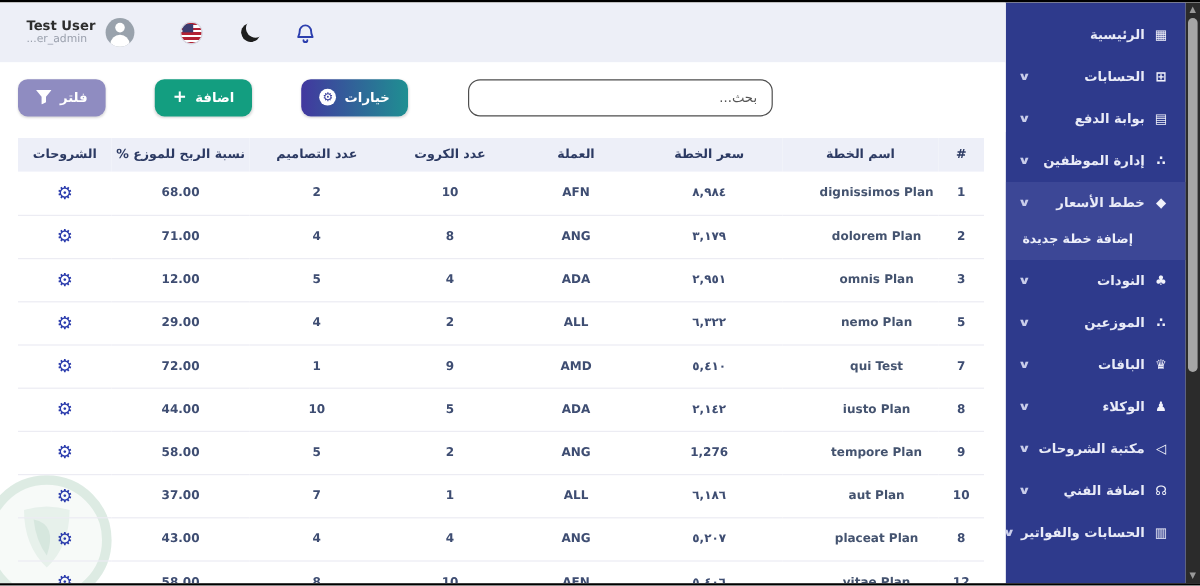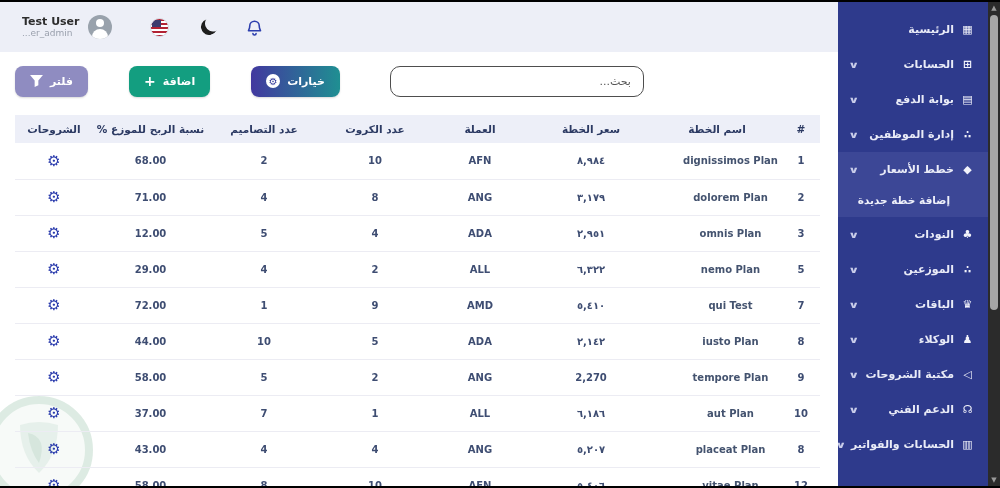--- a/index.html
+++ b/index.html
@@ -50,21 +50,21 @@
   .watermark { position:absolute; left:-18px; bottom:-22px; z-index:0; opacity:0.5; pointer-events:none; }
   
   .sidebar { width:150px; flex:none; background:#2e3a8c; color:#e9ebf7; direction:rtl;
              display:flex; flex-direction:column; padding-top:10px; overflow:hidden; }
   .side-item { display:flex; align-items:center; gap:7px; padding:11px 14px 11px 12px;
                font-size:11px; font-weight:bold; cursor:pointer; white-space:nowrap; }
   .side-icon { font-size:11px; width:13px; text-align:center; flex:none; color:#f2f3fb; }
   .side-chev { margin-right:auto; font-size:9px; color:#c9cdea; transform:scaleX(1.5); }
   .side-section { background:#3c4796; padding-bottom:4px; }
   .side-sub { padding:7px 38px 7px 14px; font-size:10.5px; font-weight:bold; color:#eef0fa;
-              cursor:pointer; text-align:right; white-space:nowrap; }
+              cursor:pointer; text-align:left; white-space:nowrap; }
   .side-sub.active { background:#fff; color:#333b5e; border-radius:6px; margin:1px 8px 3px 30px;
                      padding:6px 8px; text-align:center; }
   
   .win-scroll { width:12px; flex:none; background:#2b2b2b; position:relative; }
   .win-scroll .arrow { position:absolute; left:0; width:12px; height:12px; color:#9a9a9a;
                        font-size:7px; text-align:center; line-height:12px; cursor:pointer; }
   .win-scroll .arrow.up { top:0; } .win-scroll .arrow.down { bottom:0; }
   .win-scroll .thumb { position:absolute; left:2px; top:13px; width:8px; height:295px;
                        background:#a6a6a6; border-radius:4px; cursor:pointer; }
 </style>
@@ -186,21 +186,21 @@
               <td class="col-2"><span>٢,١٤٢</span></td>
               <td class="col-3"><span>ADA</span></td>
               <td class="col-4"><span>5</span></td>
               <td class="col-5"><span>10</span></td>
               <td class="col-6"><span>44.00</span></td>
               <td class="col-7"><span class="gear">⚙</span></td>
             </tr>
             <tr>
               <td class="col-0"><span>9</span></td>
               <td class="col-1"><span>tempore Plan</span></td>
-              <td class="col-2"><span>2,270</span></td>
+              <td class="col-2"><span>1,276</span></td>
               <td class="col-3"><span>ANG</span></td>
               <td class="col-4"><span>2</span></td>
               <td class="col-5"><span>5</span></td>
               <td class="col-6"><span>58.00</span></td>
               <td class="col-7"><span class="gear">⚙</span></td>
             </tr>
             <tr>
               <td class="col-0"><span>10</span></td>
               <td class="col-1"><span>aut Plan</span></td>
               <td class="col-2"><span>٦,١٨٦</span></td>
@@ -283,21 +283,21 @@
         <span class="side-label">الوكلاء</span>
         <span class="side-chev">∨</span>
       </div>
       <div class="side-item">
         <span class="side-icon">◁</span>
         <span class="side-label">مكتبة الشروحات</span>
         <span class="side-chev">∨</span>
       </div>
       <div class="side-item">
         <span class="side-icon">☊</span>
-        <span class="side-label">الدعم الفني</span>
+        <span class="side-label">اضافة الفني</span>
         <span class="side-chev">∨</span>
       </div>
       <div class="side-item">
         <span class="side-icon">▥</span>
         <span class="side-label">الحسابات والفواتير</span>
         <span class="side-chev">∨</span>
       </div>
     </nav>
 
   <div class="win-scroll">

